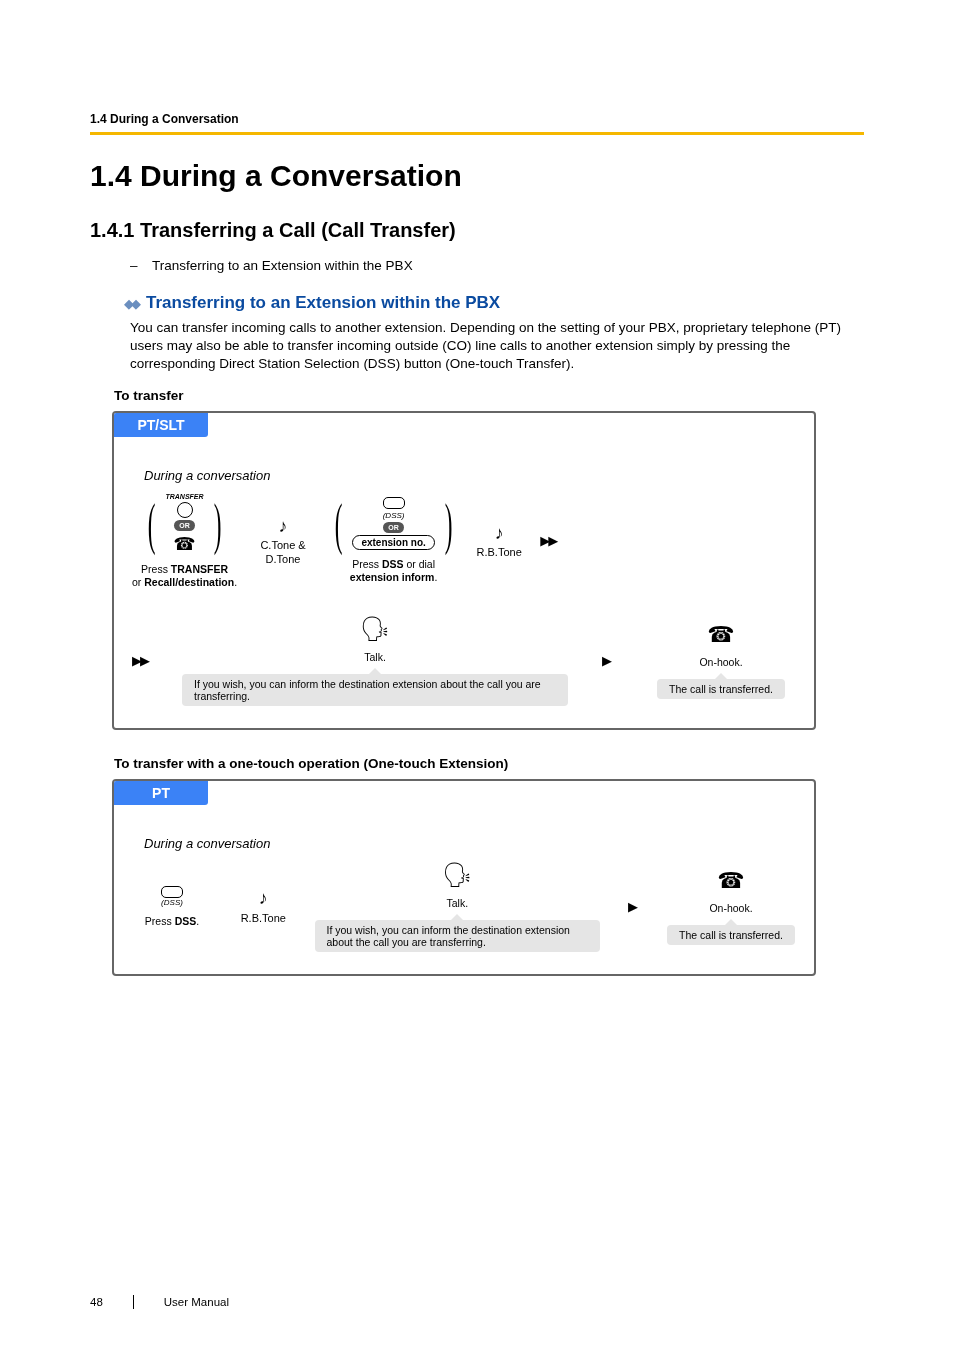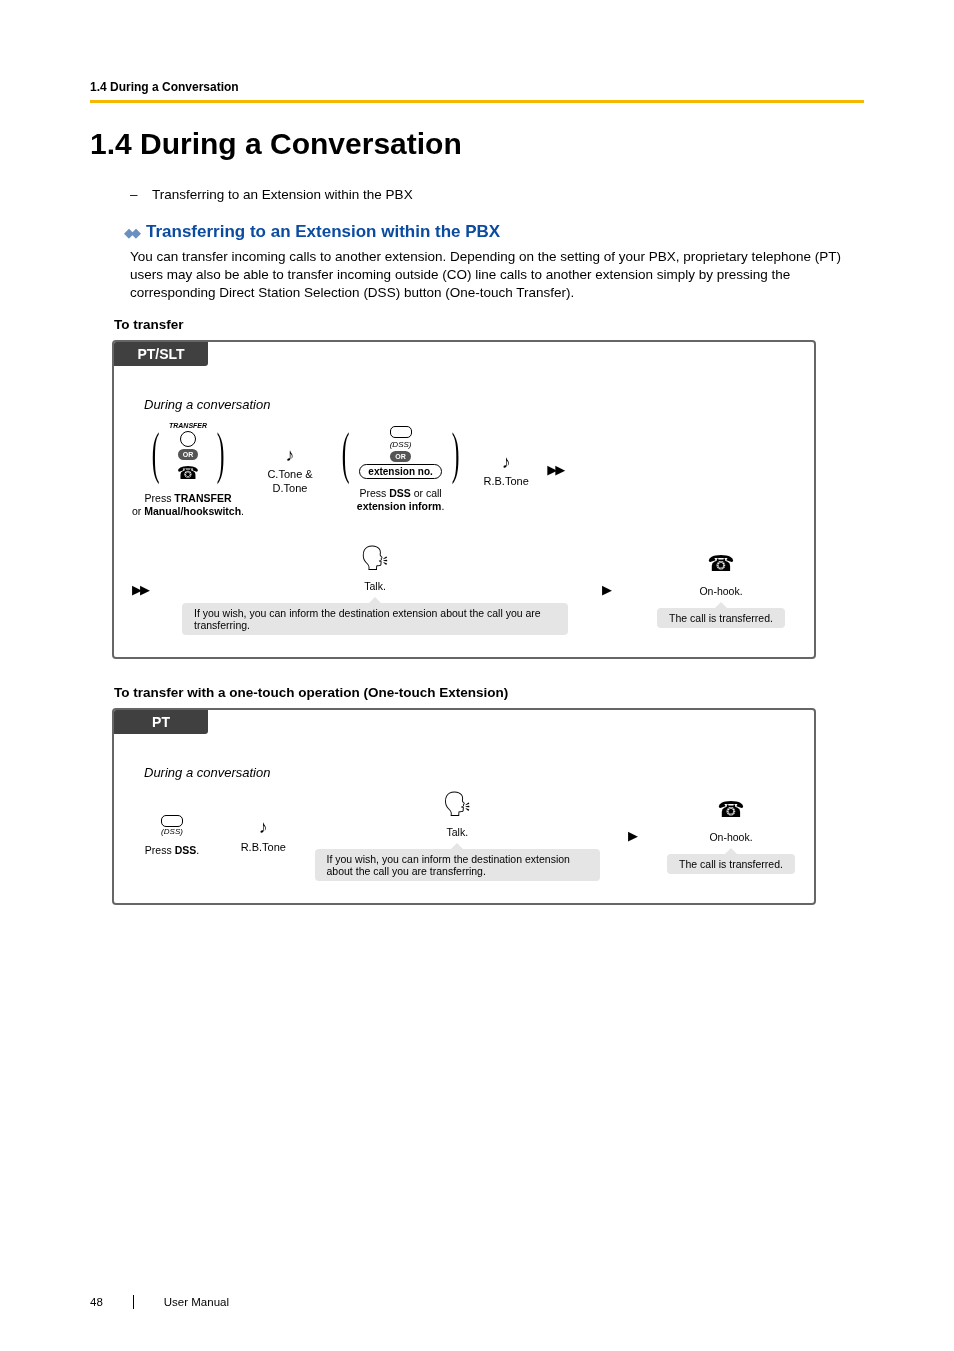--- a/index.html
+++ b/index.html
@@ -7,21 +7,21 @@
     padding: 0;
     font-family: Arial, Helvetica, sans-serif;
     background: #fff;
     color: #000;
   }
   .page {
     width: 954px;
     height: 1351px;
     position: relative;
     box-sizing: border-box;
-    padding: 80px 90px 40px 90px;
+    padding: 112px 90px 40px 90px;
   }
   .running-header {
     font-size: 12px;
     font-weight: bold;
     margin-bottom: 6px;
   }
   .yellow-rule {
     border: none;
     border-top: 3px solid #f5b700;
     margin: 0 0 24px 0;
@@ -80,21 +80,21 @@
   
   .flowbox {
     margin-left: 22px;
     width: 700px;
     border: 2px solid #666;
     border-radius: 4px;
     background: #fff;
     overflow: hidden;
   }
   .flow-header {
-    background: #404040;
+    background: #3b82f6;
     color: #fff;
     font-weight: bold;
     font-size: 14px;
     padding: 4px 12px;
     display: inline-block;
     min-width: 70px;
     text-align: center;
     border-bottom-right-radius: 3px;
   }
   .flow-condition {
@@ -195,20 +195,21 @@
 </style>
 </head>
 <body>
 
 <div class="page">
   <div class="running-header">1.4 During a Conversation</div>
   <hr class="yellow-rule">
 
   <h1 class="section-title">1.4   During a Conversation</h1>
 
+  <h2 class="subsection-title">1.4.1   Transferring a Call (Call Transfer)</h2>
 
   <ul class="link-list">
     <li><span>Transferring to an Extension within the PBX</span></li>
   </ul>
 
   <div class="sub-blue">
     <span class="diamonds">◆◆</span>
     <span class="txt">Transferring to an Extension within the PBX</span>
   </div>
 
@@ -229,42 +230,42 @@
             <div class="stack-center" style="gap:2px">
               <div class="transfer-label">TRANSFER</div>
               <div class="circle-btn"></div>
               <span class="pill-or">OR</span>
               <span class="handset-mini">☎</span>
             </div>
             <span class="paren">)</span>
           </div>
           <div class="instr">
             <span>Press </span><b>TRANSFER</b><br>
-            <span> or </span><b>Manual/hookswitch</b><span>.</span>
+            <span> or </span><b>Recall/destination</b><span>.</span>
           </div>
         </div>
 
         <div class="step" style="width:80px">
           <span class="sound-icon">♪</span>
           <div class="sound-text">C.Tone &amp; D.Tone</div>
         </div>
 
         <div class="col">
           <div class="paren-group">
             <span class="paren">(</span>
             <div class="stack-center" style="gap:2px">
               <div class="dss-icon"></div>
               <div class="dss-label">(DSS)</div>
               <span class="pill-or">OR</span>
               <div class="ext-pill">extension no.</div>
             </div>
             <span class="paren">)</span>
           </div>
           <div class="instr">
-            <span>Press </span><b>DSS</b><span> or call </span><br>
+            <span>Press </span><b>DSS</b><span> or dial </span><br>
             <b>extension inform</b><span>.</span>
           </div>
         </div>
 
         <div class="step" style="width:70px">
           <span class="sound-icon">♪</span>
           <div class="sound-text">R.B.Tone</div>
         </div>
 
         <div class="arrow-cont">▶▶</div>

